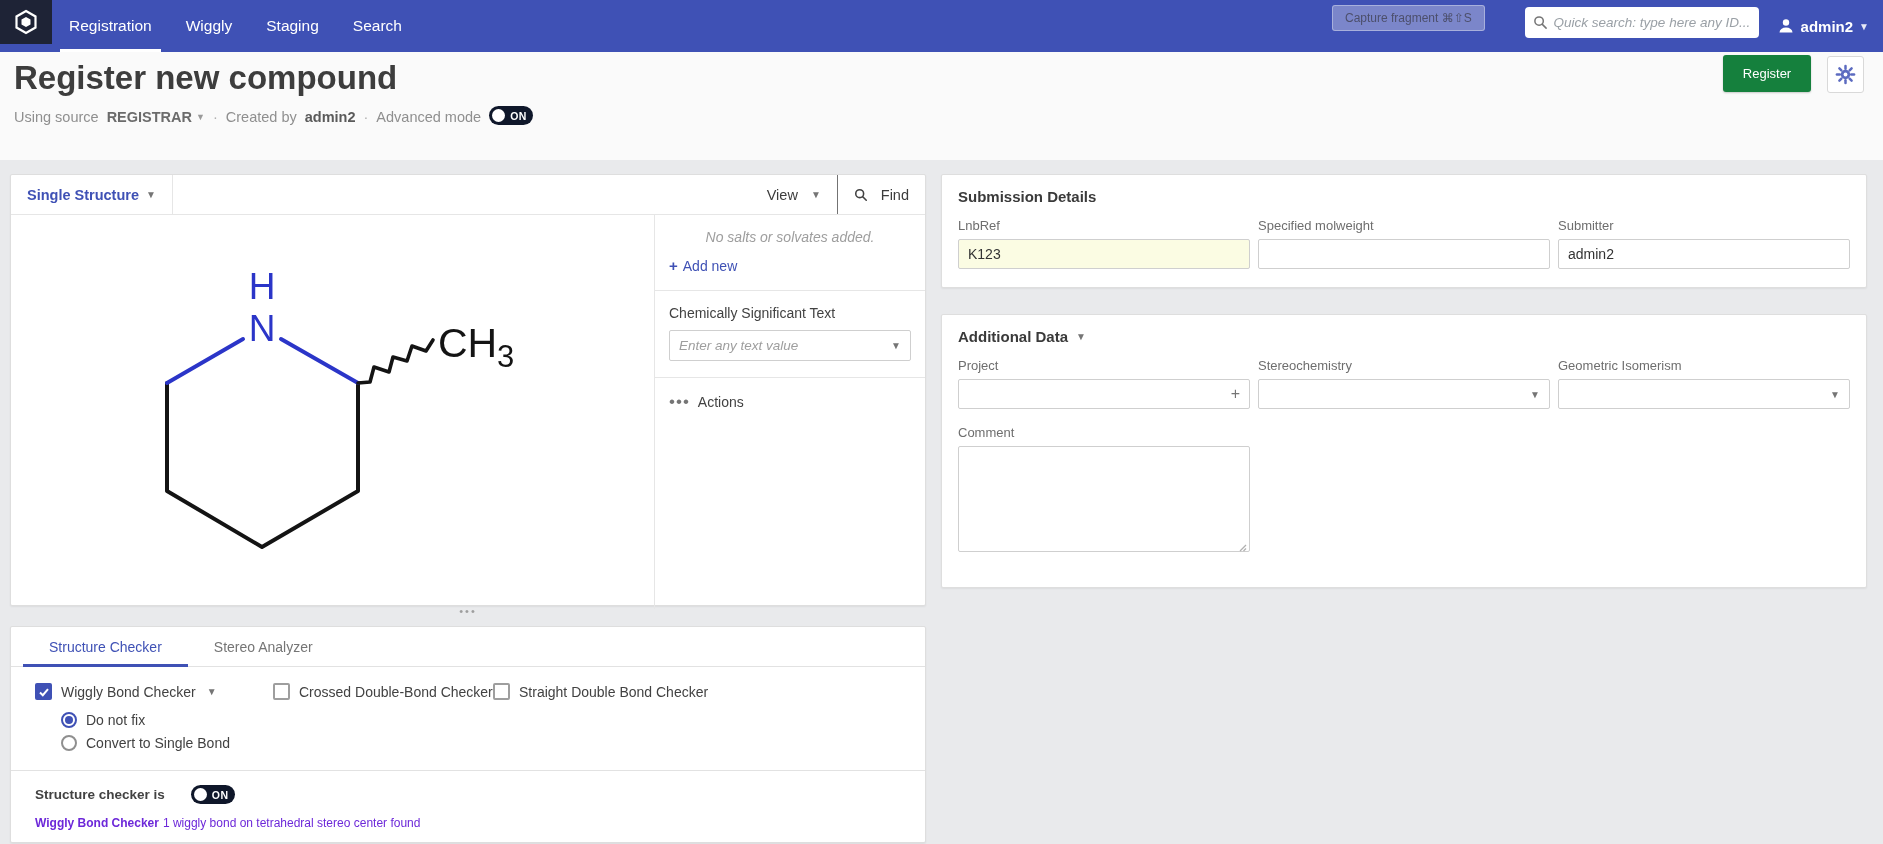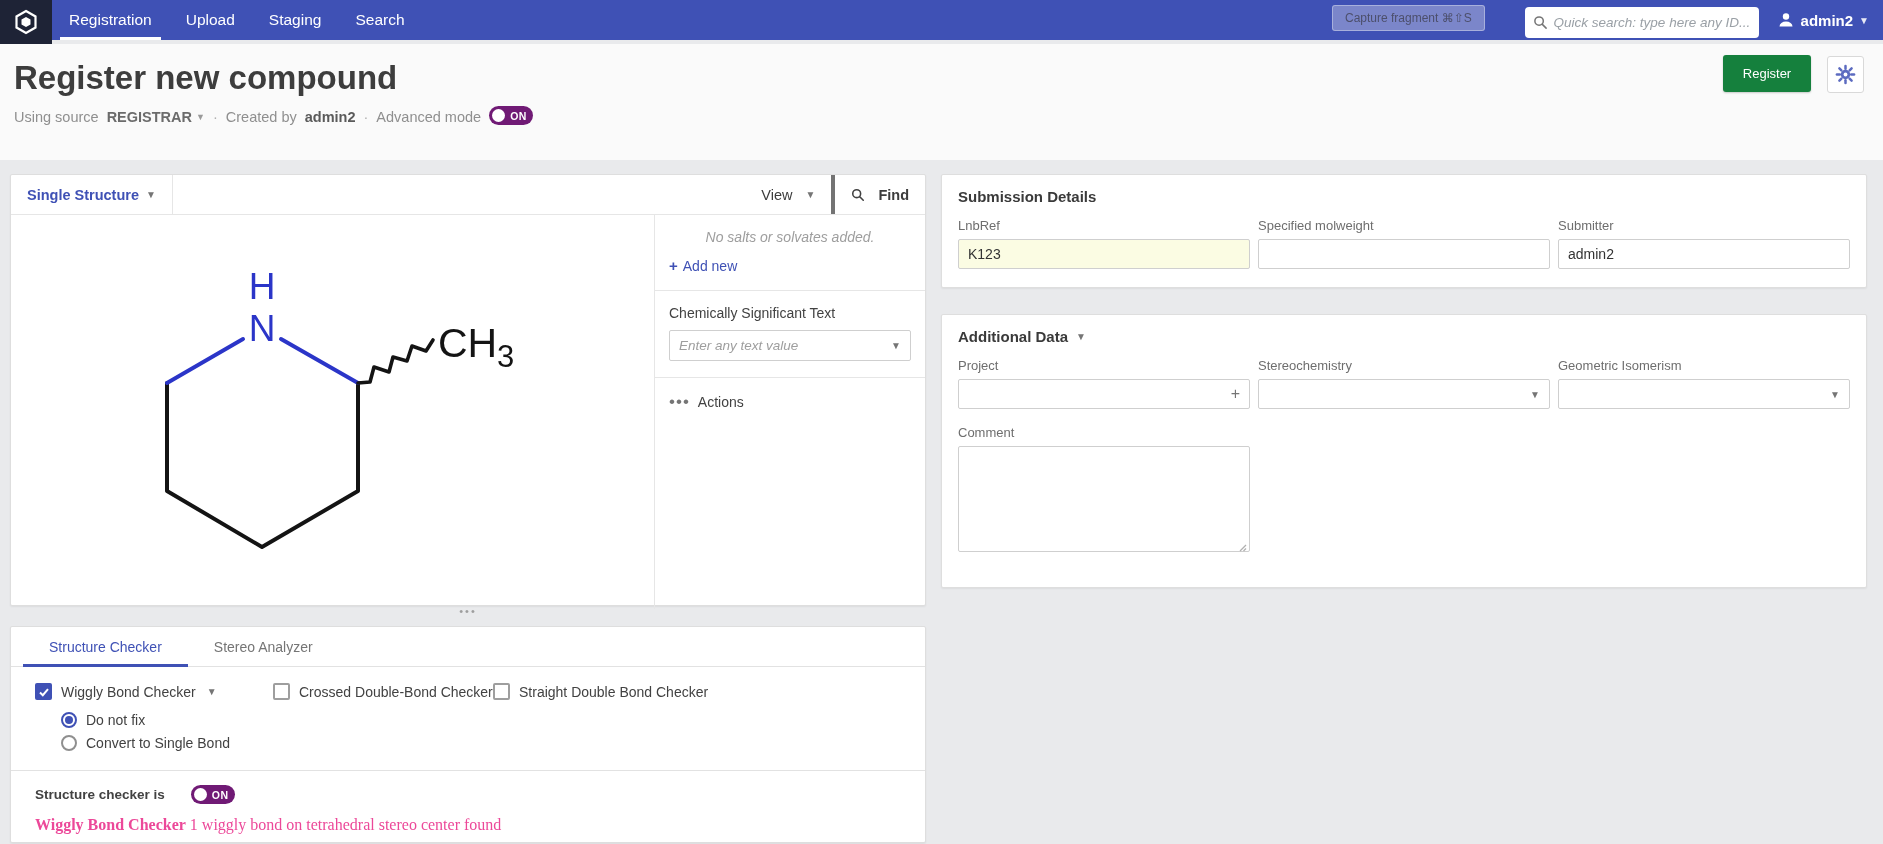--- a/index.html
+++ b/index.html
@@ -7,21 +7,21 @@
   body {
     font-family: "Liberation Sans", sans-serif;
     background:#e9eaec;
     color:#424242;
     overflow:hidden;
     position:relative;
   }
 
   
   .navbar {
-    position:absolute; top:0; left:0; width:1883px; height:40px;
+    position:absolute; top:0; left:0; width:1883px; height:52px;
     background:#3f51b5; display:flex; align-items:stretch; z-index:10;
   }
   .logo {
     width:52px; height:44px; background:#1e2336;
     display:flex; align-items:center; justify-content:center; cursor:pointer;
   }
   .main-nav { display:flex; align-items:stretch; }
   .nav-item {
     display:flex; align-items:center; padding:0 17px;
     color:#ffffff; font-size:15.5px; cursor:pointer; position:relative;
@@ -61,21 +61,21 @@
   .subline {
     margin-top:10px; display:flex; align-items:flex-end; gap:8px;
     font-size:14.5px; color:#8f8f8f;
   }
   .source-selector { color:#6b6b6b; font-weight:bold; cursor:pointer; display:inline-flex; align-items:center; gap:4px; }
   .caret-gray { font-size:9px; color:#9a9a9a; }
   .subline b { color:#5a5a5a; font-weight:bold; }
   .dot-sep { color:#b0b0b0; }
   .toggle {
     display:inline-flex; align-items:center; width:44px; height:19px;
-    border-radius:10px; background:#701a75; cursor:pointer;
+    border-radius:10px; background:#0f172a; cursor:pointer;
   }
   .toggle .knob { width:13px; height:13px; border-radius:50%; background:#ffffff; margin-left:3px; }
   .toggle .toggle-label { color:#ffffff; font-size:10.5px; font-weight:bold; margin-left:5px; letter-spacing:0.5px; }
   .register-btn {
     position:absolute; top:11px; right:72px; width:88px; height:37px;
     background:#15803d; color:#ffffff; border:none; border-radius:3px;
     font-size:13px; font-family:"Liberation Sans",sans-serif; cursor:pointer;
     box-shadow:0 1px 2px rgba(0,0,0,0.2);
   }
   .gear-btn {
@@ -97,21 +97,21 @@
   .mode-selector {
     display:flex; align-items:center; gap:7px; padding:0 16px;
     color:#3f51b5; font-size:14.5px; font-weight:bold; cursor:pointer;
     border-right:1px solid #e6e6e6;
   }
   .hdr-spacer { flex:1; }
   .hdr-btn {
     display:flex; align-items:center; gap:13px; padding:0 16px;
     color:#3c3c3c; font-size:14.5px; cursor:pointer;
   }
-  .hdr-btn + .hdr-btn { border-left:4px solid #737373;font-weight:bold; }
+  .hdr-btn + .hdr-btn { border-left:1px solid #737373; }
   .structure-body { flex:1; display:flex; }
   .molecule-area { width:644px; border-right:1px solid #e6e6e6; position:relative; }
   .atom-blue { fill:#2b35c8; font-size:37px; font-family:"Liberation Sans",sans-serif; }
   .atom-black { fill:#141414; font-size:41px; font-family:"Liberation Sans",sans-serif; }
   .atom-sub { font-size:31px; }
   .side-panel { flex:1; display:flex; flex-direction:column; font-size:14px; }
   .side-section { padding:14px 14px 16px 14px; border-bottom:1px solid #e6e6e6; }
   .side-section:last-child { border-bottom:none; }
   .salts-empty { font-style:italic; color:#9e9e9e; text-align:center; }
   .add-new { margin-top:12px; color:#3f51b5; cursor:pointer; display:inline-flex; align-items:center; gap:5px; }
@@ -156,21 +156,21 @@
   .mini-caret { color:#757575; font-size:10px; margin-left:2px; cursor:pointer; }
   .radio-group { padding:8px 0 0 50px; font-size:14px; }
   .radio-row { display:flex; align-items:center; gap:9px; height:23px; cursor:pointer; }
   .radio { width:16px; height:16px; border-radius:50%; flex:none; display:flex; align-items:center; justify-content:center; }
   .radio.selected { border:2px solid #3f51b5; }
   .radio.selected .radio-dot { width:8px; height:8px; border-radius:50%; background:#3f51b5; }
   .radio.unselected { border:2px solid #8f8f8f; }
   .checker-divider { border-top:1px solid #e2e2e2; margin:16px 0 0 0; }
   .status-row { display:flex; align-items:center; gap:26px; padding:14px 0 0 24px; }
   .status-label { font-size:13.5px; font-weight:bold; color:#424242; }
-  .warning-line { padding:12px 24px 0 24px; font-size:16px; color:#ec4899;font-family:Liberation Serif, serif; }
+  .warning-line { padding:12px 24px 0 24px; font-size:12px; color:#6d28d9; }
   .warning-line b { font-weight:bold; margin-right:4px; }
 
   
   .submission-card { left:941px; top:14px; width:926px; height:114px; padding:13px 16px; }
   .section-title { font-size:15px; font-weight:bold; color:#3a3a3a; display:flex; align-items:center; gap:8px; }
   .fields-row { display:flex; justify-content:space-between; margin-top:13px; }
   .field { width:292px; }
   .field-label { font-size:13px; color:#6e6e6e; }
   .text-input {
     margin-top:6px; width:100%; height:30px; border:1px solid #cfcfcf; border-radius:2px;
@@ -201,21 +201,21 @@
 
   <header class="navbar">
     <div class="logo">
       <svg width="28" height="28" viewBox="0 0 28 28">
         <polygon points="14,3 23.5,8.5 23.5,19.5 14,25 4.5,19.5 4.5,8.5" fill="none" stroke="#ffffff" stroke-width="2.2"></polygon>
         <polygon points="14,9 18.5,11.5 18.5,16.5 14,19 9.5,16.5 9.5,11.5" fill="#ffffff"></polygon>
       </svg>
     </div>
     <nav class="main-nav">
       <a class="nav-item active">Registration</a>
-      <a class="nav-item">Upload</a>
+      <a class="nav-item">Wiggly</a>
       <a class="nav-item">Staging</a>
       <a class="nav-item">Search</a>
     </nav>
     <div class="nav-spacer"></div>
     <div class="capture-chip">Capture fragment ⌘⇧S</div>
     <div class="searchbox">
       <svg width="15" height="15" viewBox="0 0 16 16">
         <circle cx="6.5" cy="6.5" r="4.5" fill="none" stroke="#757575" stroke-width="1.6"></circle>
         <line x1="10" y1="10" x2="14" y2="14" stroke="#757575" stroke-width="1.6" stroke-linecap="round"></line>
       </svg>

